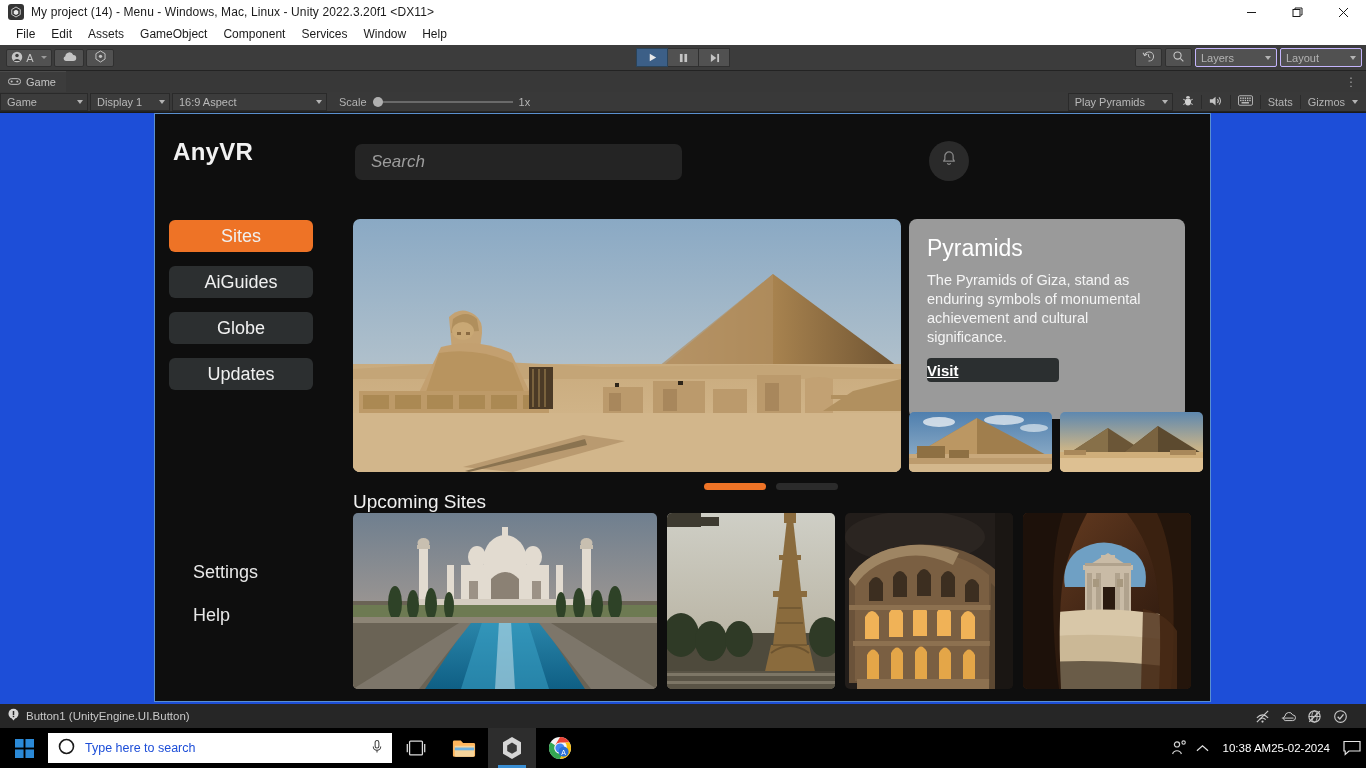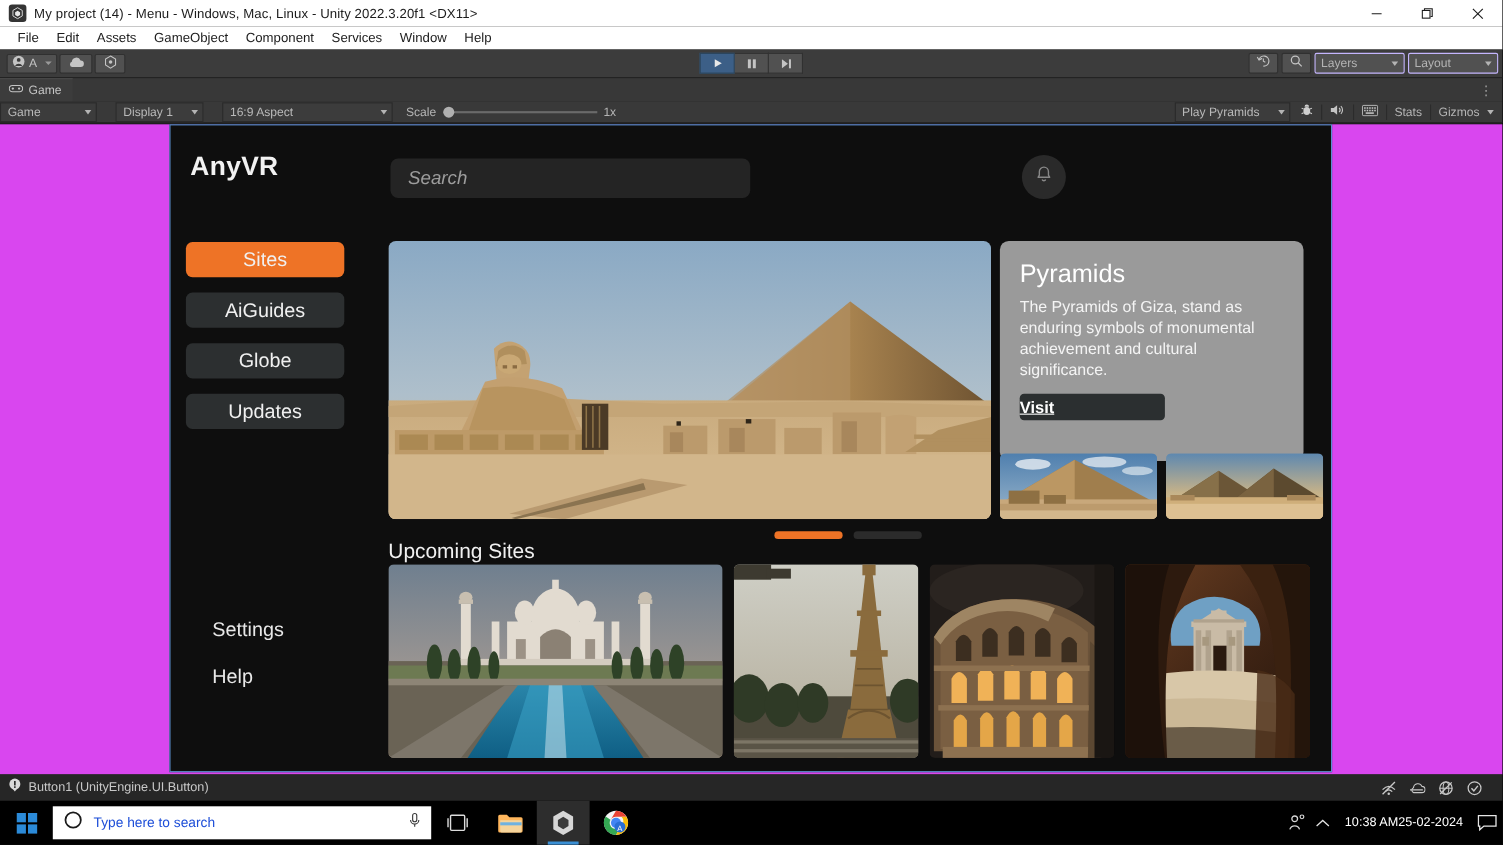--- a/index.html
+++ b/index.html
@@ -85,37 +85,37 @@
 
   
   .gamebar {
     position:absolute; left:0; top:92px; width:1366px; height:20px;
     background:#393939; border-bottom:1px solid #232323;
     display:flex; align-items:center; font-size:11px; color:#b4b4b4;
   }
   .gb-drop {
     height:18px; background:#3c3c3c; border:1px solid #2a2a2a;
     display:flex; align-items:center; justify-content:space-between;
-    padding:0 4px 0 6px; color:#b9b9b9; font-size:11px; margin-right:2px;margin-left:15px;
+    padding:0 4px 0 6px; color:#b9b9b9; font-size:11px; margin-right:2px;
   }
   .caret { width:0; height:0; border-left:3.5px solid transparent; border-right:3.5px solid transparent;
            border-top:4px solid #b4b4b4; margin-left:6px; flex:none; }
   .caret-sm { width:0; height:0; border-left:3px solid transparent; border-right:3px solid transparent;
            border-top:3.5px solid #9a9a9a; margin-left:4px; flex:none; }
   .scale-wrap { display:flex; align-items:center; gap:6px; margin-left:10px; }
   .scale-track { width:140px; height:2px; background:#6a6a6a; position:relative; }
   .scale-knob { position:absolute; left:0; top:-4px; width:10px; height:10px; border-radius:50%; background:#b0b0b0; }
   .gb-right { position:absolute; right:2px; display:flex; align-items:center; height:20px; }
   .gb-sep { width:1px; height:14px; background:#2b2b2b; }
   .gb-cell { display:flex; align-items:center; justify-content:center; padding:0 7px; height:20px; color:#b4b4b4; font-size:11px; }
 
   
   .gameview {
     position:absolute; left:0; top:113px; width:1366px; height:591px;
-    background:#d946ef;
+    background:#1d4ed8;
   }
   .gv-inner {
     position:absolute; left:154px; top:0px; width:1057px; height:589px;
     background:#0e0e0e; border:1px solid #5a8fce;
   }
 
   
   .vr-logo {
     position:absolute; left:18px; top:24px;
     font-size:24px; font-weight:bold; color:#f2f2f2; letter-spacing:.3px;

